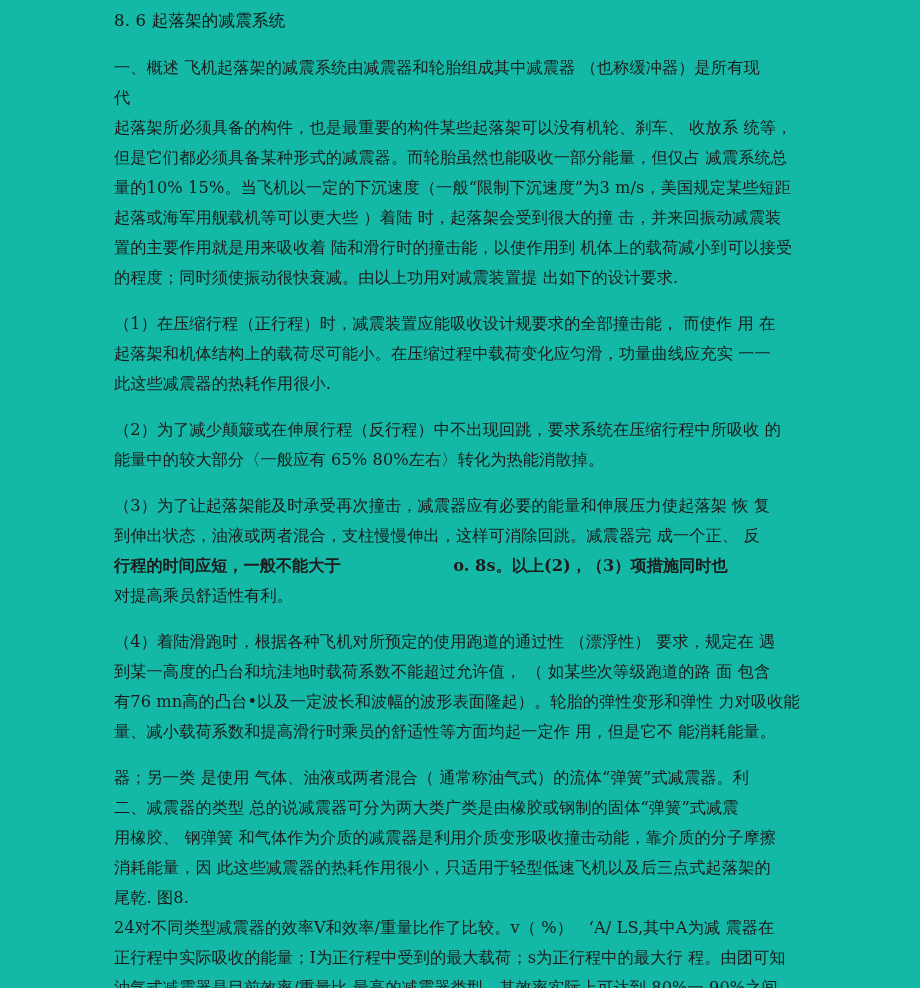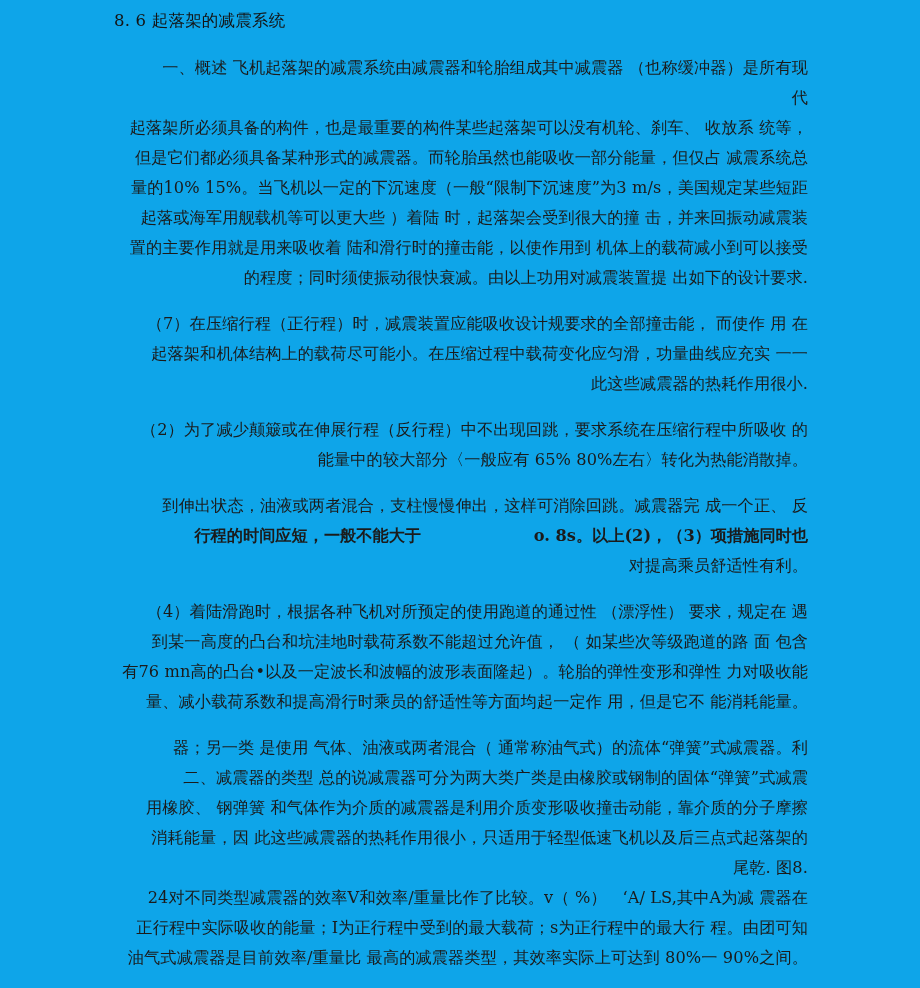--- a/index.html
+++ b/index.html
@@ -12,21 +12,21 @@
     width: 920px;
     height: 988px;
     overflow: hidden;
     font-family: "DejaVu Serif", "Liberation Serif", serif;
     color: #1a1a1a;
   }
   #page {
     position: relative;
     width: 920px;
     height: 988px;
-    background: #0ea5e9;
+    background: #14b8a6;
   }
   #doc-body {
     position: absolute;
     left: 114px;
     top: 6px;
     width: 694px;
   }
   .doc-title {
     font-size: 16.5px;
     line-height: 30px;
@@ -41,21 +41,20 @@
   .para + .para {
     margin-top: 16px;
   }
   .line {
     font-size: 16.2px;
     line-height: 30px;
     letter-spacing: 0.1px;
     color: #1b1b1b;
     white-space: pre-wrap;
     word-break: break-all;
-    text-align: right;
   }
   .line.tight {
     letter-spacing: 0px;
     font-weight: bold;
   }
   
   #doc-body {
     -webkit-font-smoothing: antialiased;
     text-rendering: optimizeLegibility;
   }
@@ -74,31 +73,32 @@
       <div class="line">代</div>
       <div class="line">起落架所必须具备的构件，也是最重要的构件某些起落架可以没有机轮、刹车、 收放系 统等，</div>
       <div class="line">但是它们都必须具备某种形式的减震器。而轮胎虽然也能吸收一部分能量，但仅占 减震系统总</div>
       <div class="line">量的10% 15%。当飞机以一定的下沉速度（一般“限制下沉速度”为3 m/s，美国规定某些短距</div>
       <div class="line">起落或海军用舰载机等可以更大些 ）着陆 时，起落架会受到很大的撞 击，并来回振动减震装</div>
       <div class="line">置的主要作用就是用来吸收着 陆和滑行时的撞击能，以使作用到 机体上的载荷减小到可以接受</div>
       <div class="line">的程度；同时须使振动很快衰减。由以上功用对减震装置提 出如下的设计要求.</div>
     </div>
 
     <div class="para">
-      <div class="line">（7）在压缩行程（正行程）时，减震装置应能吸收设计规要求的全部撞击能， 而使作 用 在</div>
+      <div class="line">（1）在压缩行程（正行程）时，减震装置应能吸收设计规要求的全部撞击能， 而使作 用 在</div>
       <div class="line">起落架和机体结构上的载荷尽可能小。在压缩过程中载荷变化应匀滑，功量曲线应充实 一一</div>
       <div class="line">此这些减震器的热耗作用很小.</div>
     </div>
 
     <div class="para">
       <div class="line">（2）为了减少颠簸或在伸展行程（反行程）中不出现回跳，要求系统在压缩行程中所吸收 的</div>
       <div class="line">能量中的较大部分〈一般应有 65% 80%左右〉转化为热能消散掉。</div>
     </div>
 
     <div class="para">
+      <div class="line">（3）为了让起落架能及时承受再次撞击，减震器应有必要的能量和伸展压力使起落架 恢 复</div>
       <div class="line">到伸出状态，油液或两者混合，支柱慢慢伸出，这样可消除回跳。减震器完 成一个正、 反</div>
       <div class="line tight">行程的时间应短，一般不能大于                    o. 8s。以上(2)，（3）项措施同时也</div>
       <div class="line">对提高乘员舒适性有利。</div>
     </div>
 
     <div class="para">
       <div class="line">（4）着陆滑跑时，根据各种飞机对所预定的使用跑道的通过性 （漂浮性） 要求，规定在 遇</div>
       <div class="line">到某一高度的凸台和坑洼地时载荷系数不能超过允许值， （ 如某些次等级跑道的路 面 包含</div>
       <div class="line">有76 mn高的凸台•以及一定波长和波幅的波形表面隆起）。轮胎的弹性变形和弹性 力对吸收能</div>
       <div class="line">量、减小载荷系数和提高滑行时乘员的舒适性等方面均起一定作 用，但是它不 能消耗能量。</div>

